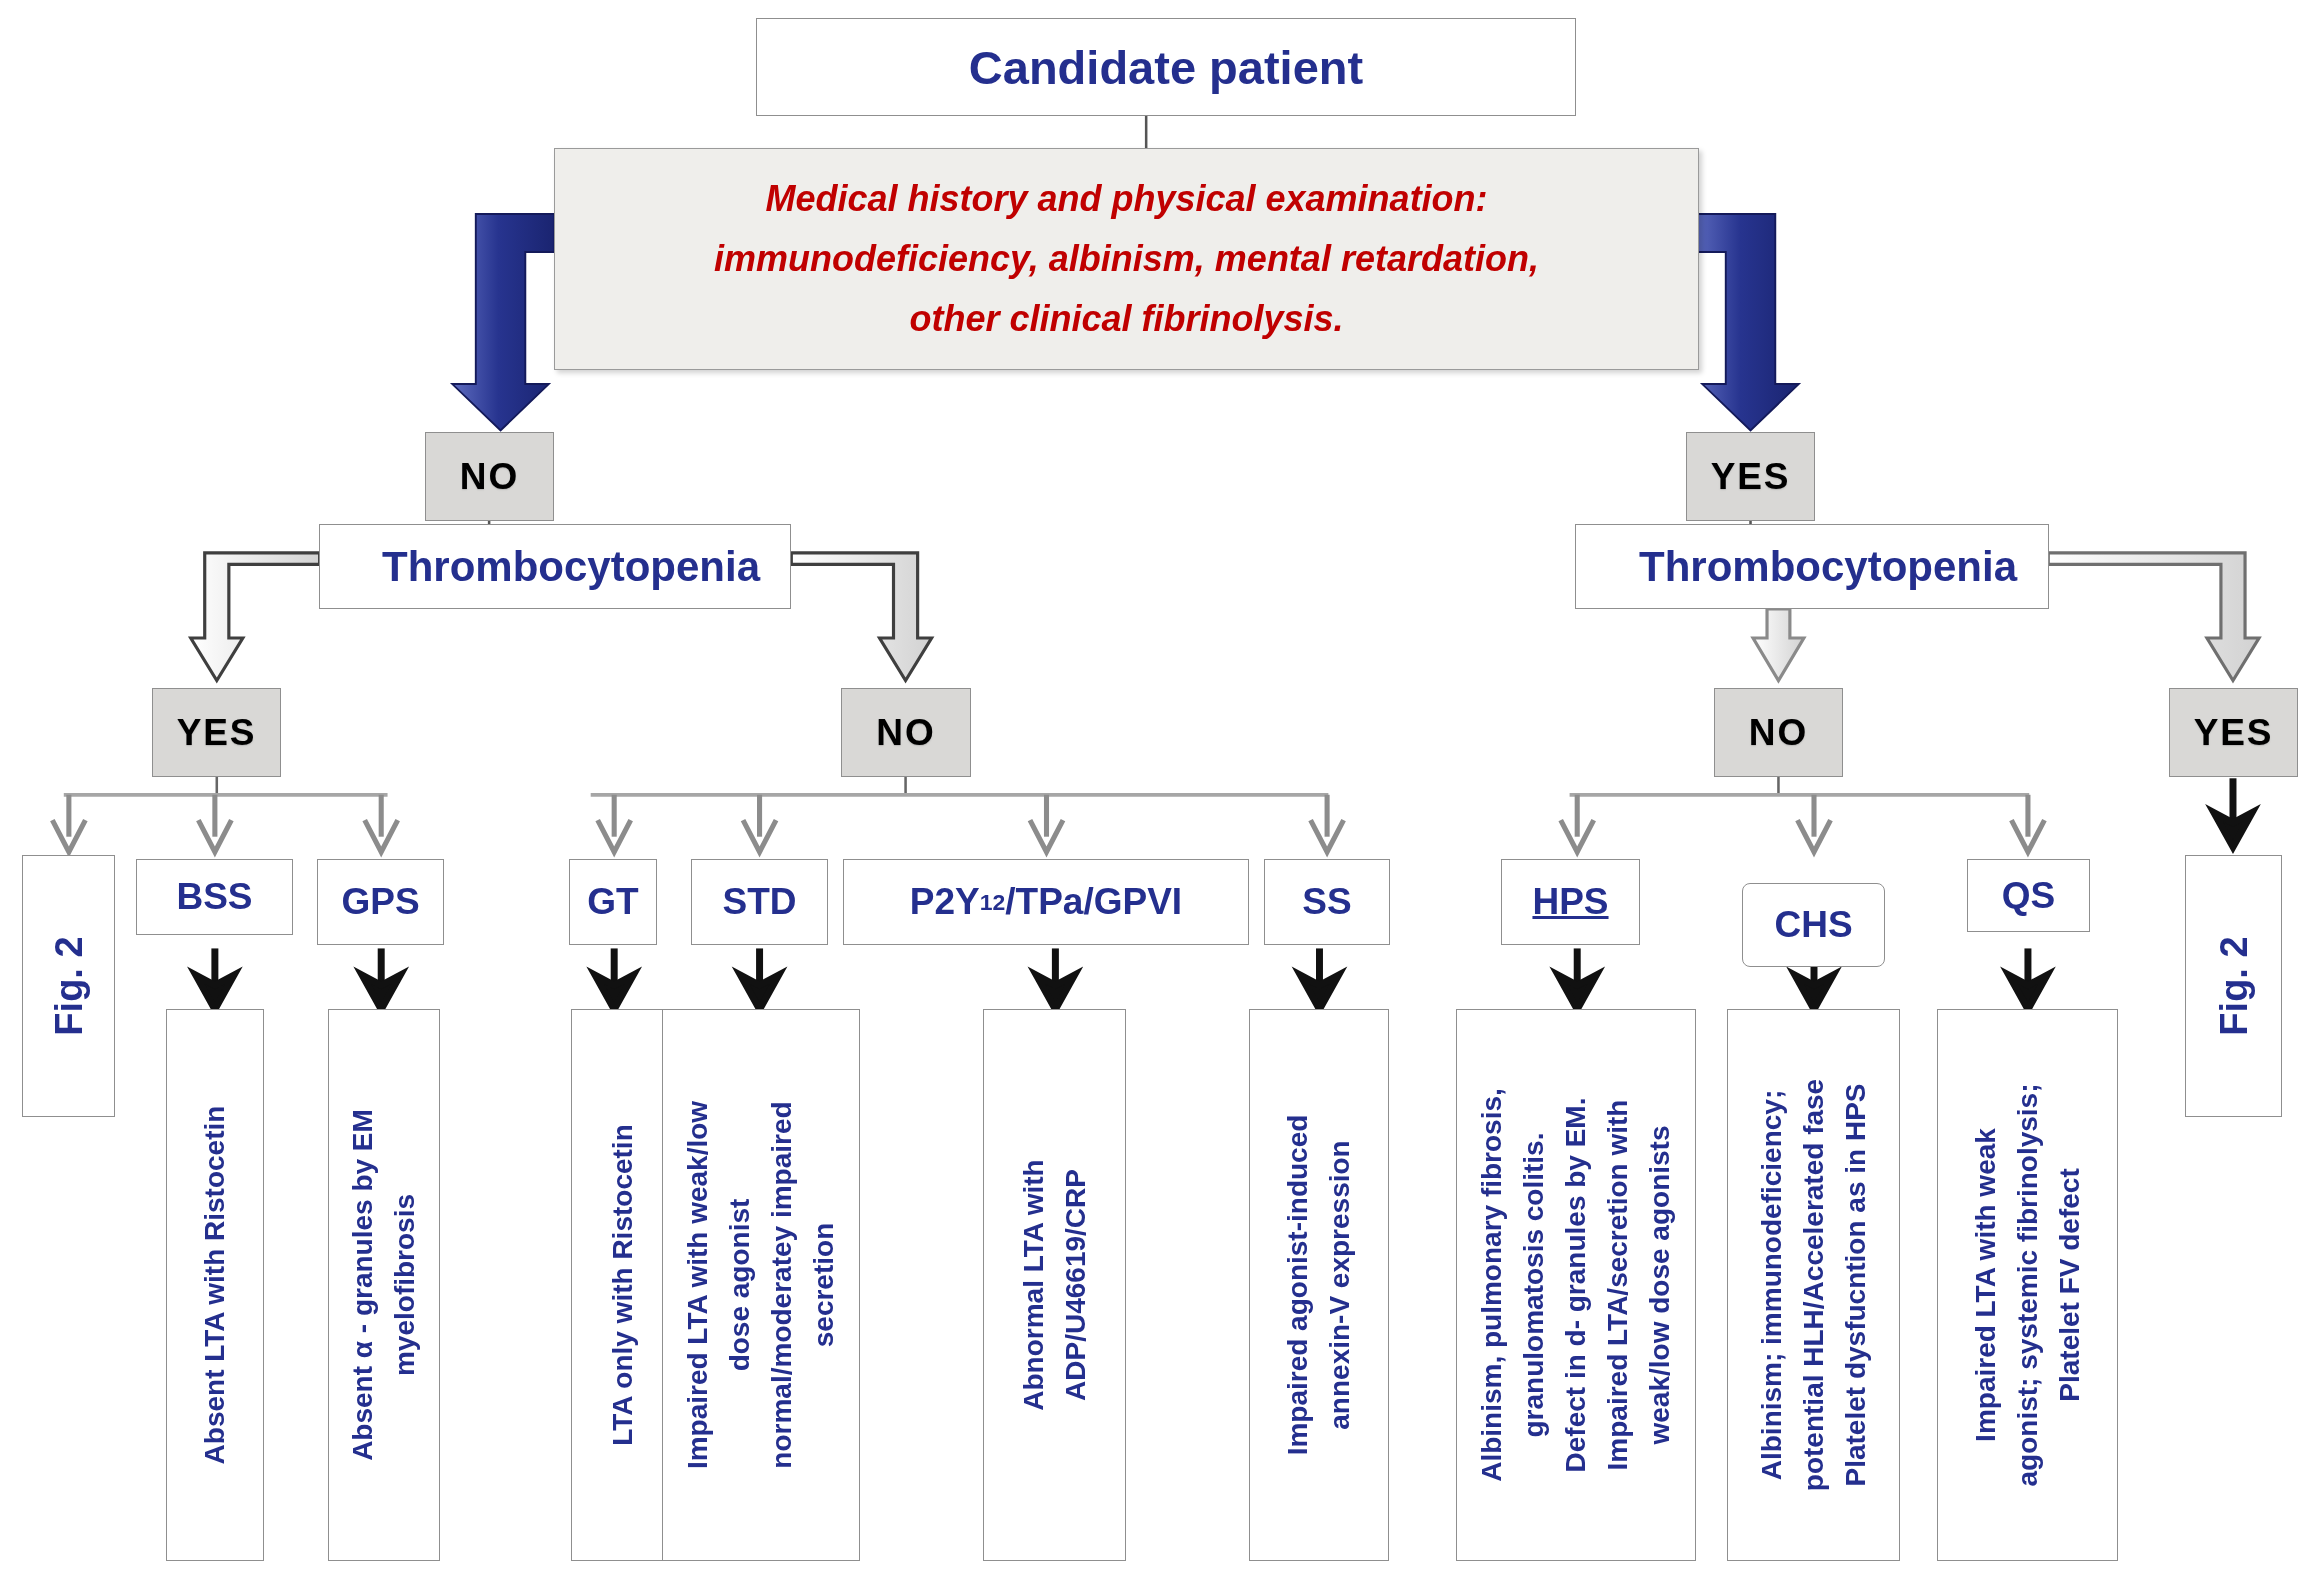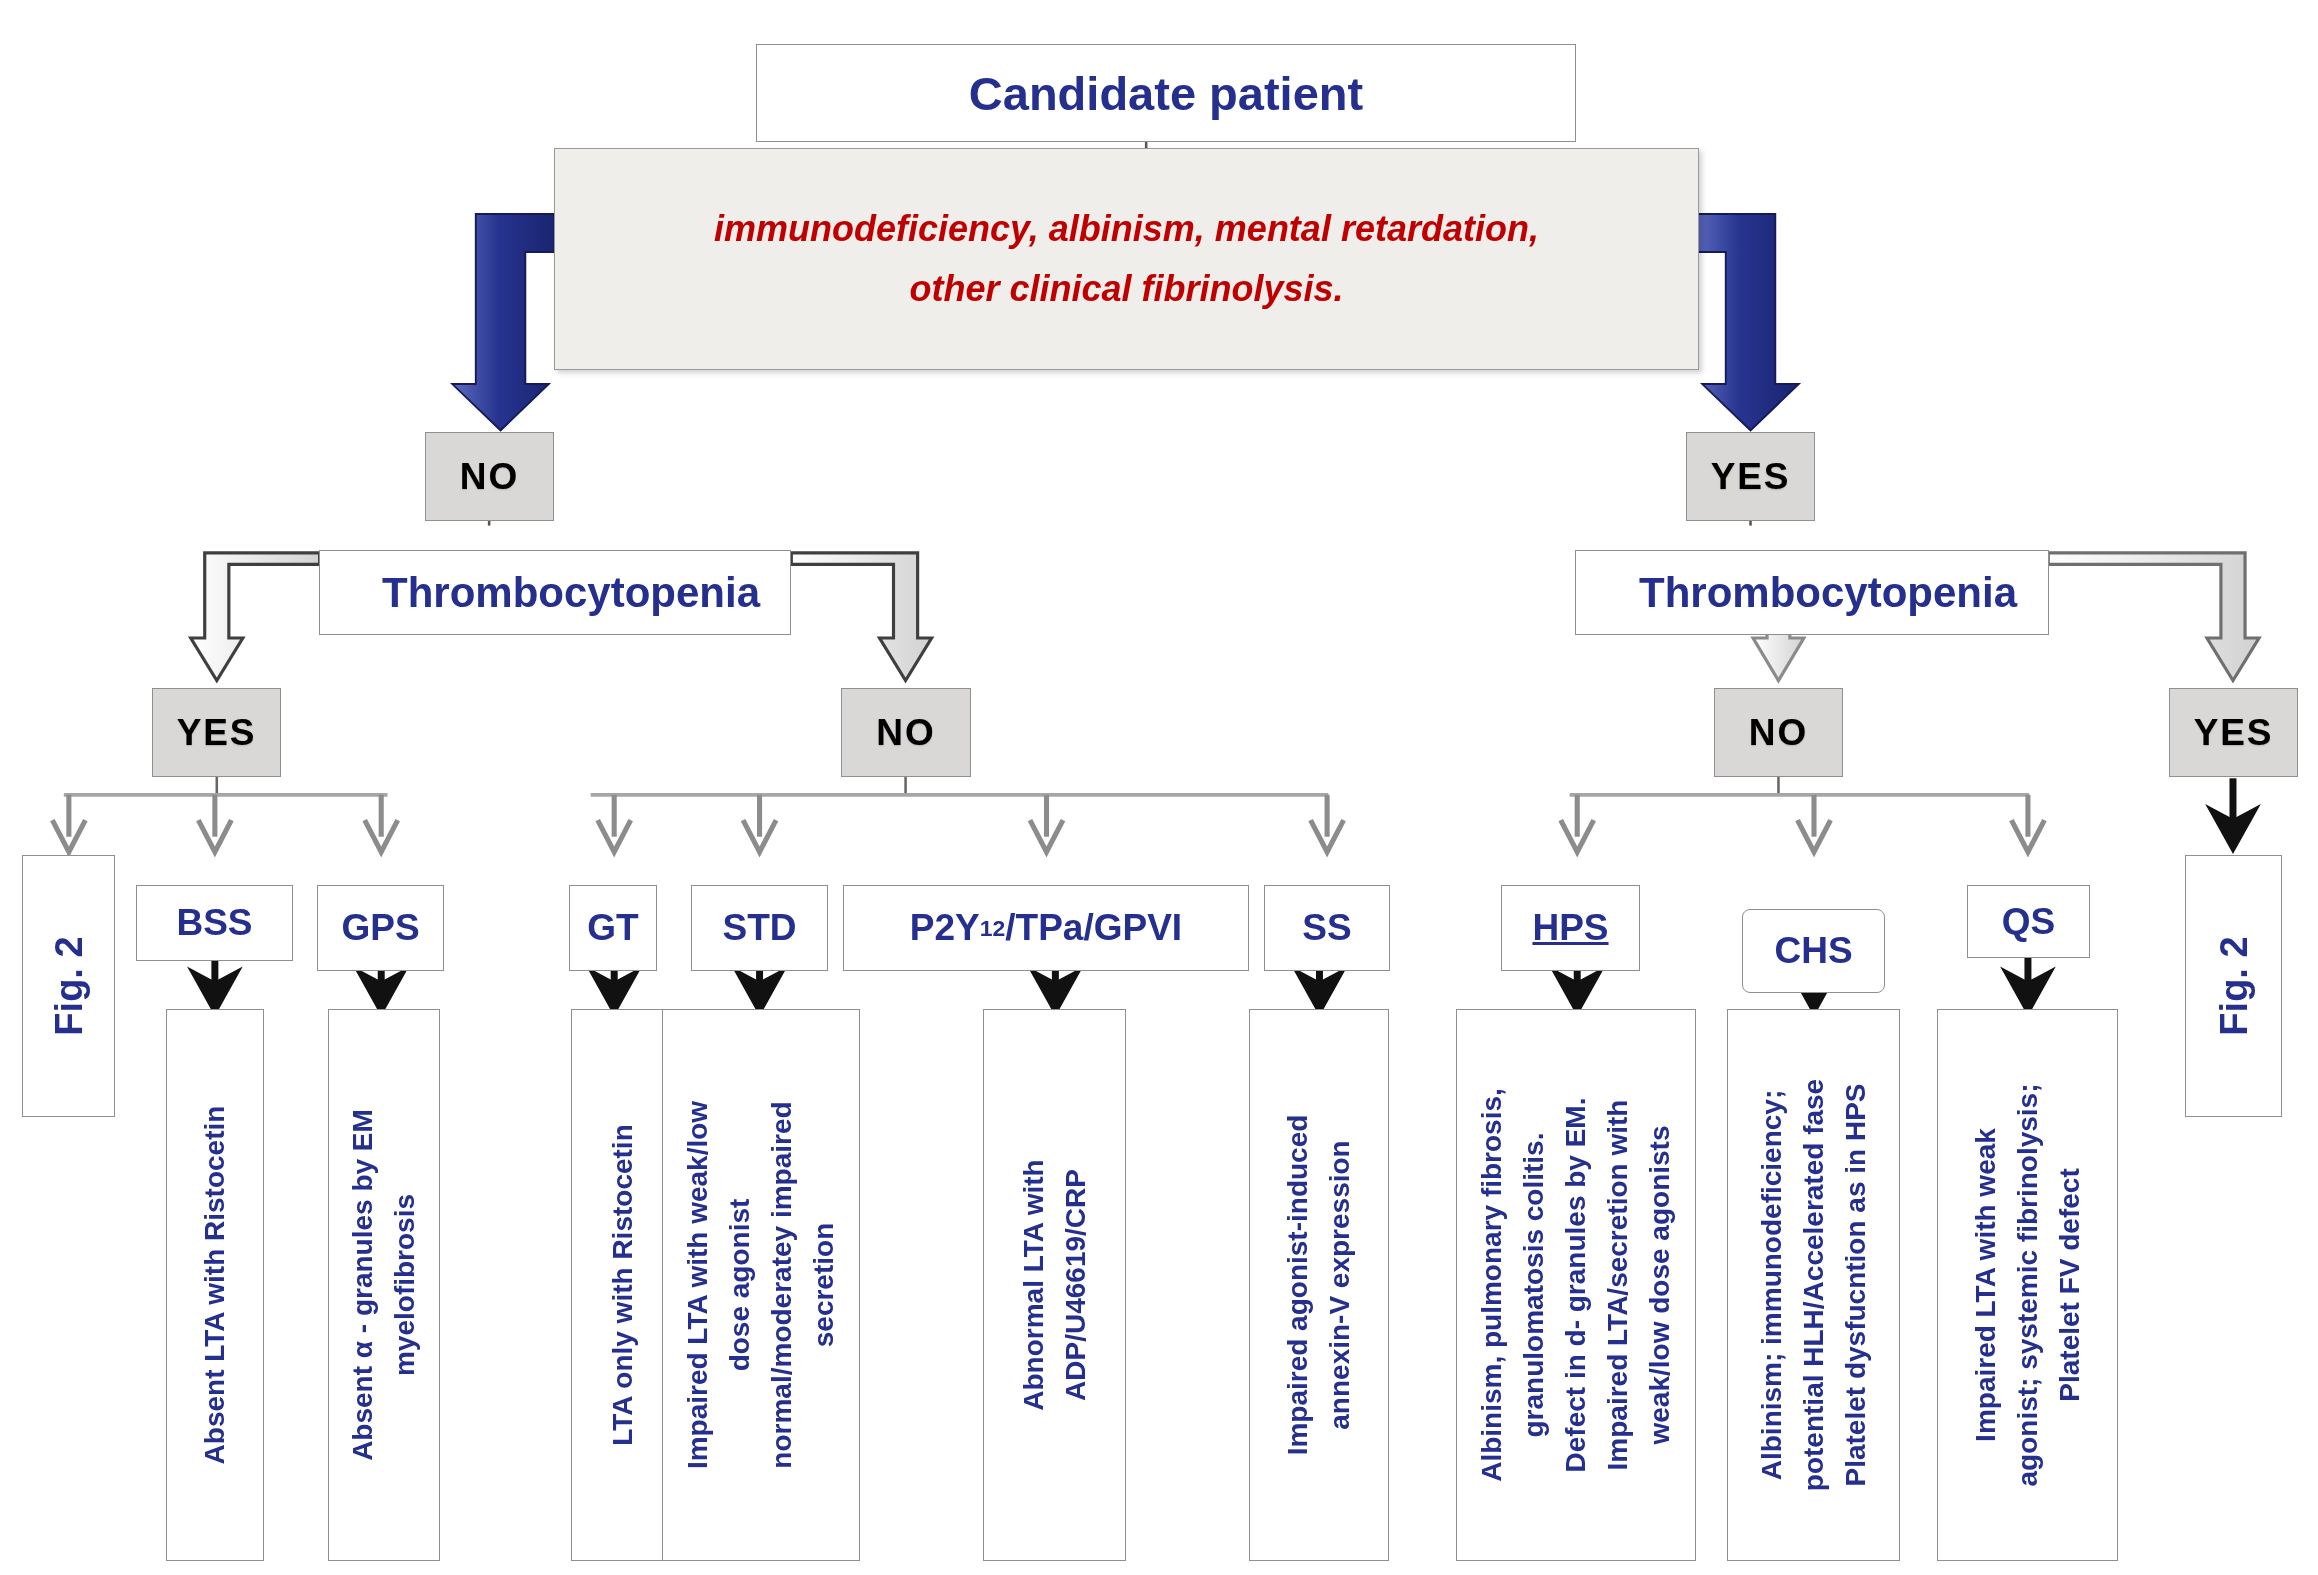--- a/index.html
+++ b/index.html
@@ -3,21 +3,21 @@
 <meta charset="utf-8">
 <style>
   html,body{margin:0;padding:0;background:#ffffff;}
   #stage{
     position:relative;width:2319px;height:1575px;background:#ffffff;overflow:hidden;
     font-family:"Liberation Sans",sans-serif;
   }
   #wires{position:absolute;left:0;top:0;width:2319px;height:1575px;z-index:0;}
   .box{position:absolute;background:#ffffff;border:1.9px solid #8f8f8f;box-sizing:border-box;
        display:flex;align-items:center;justify-content:center;z-index:2;}
-  .navy{color:#242f8e;font-weight:bold;margin-top:26px;}
+  .navy{color:#242f8e;font-weight:bold;}
   .title-box{font-size:47px;}
   .history-box{
     background:#efeeeb;border:1.9px solid #9a9a9a;box-shadow:3.2px 3.2px 5.1px rgba(0,0,0,0.18);
     flex-direction:column;color:#c00000;font-style:italic;font-weight:bold;font-size:36px;line-height:1.66;
     text-align:center;
   }
   .gate{
     background:#d9d8d6;border:1.9px solid #8f8f8f;color:#000000;font-weight:bold;font-size:37px;
     letter-spacing:1.9px;text-shadow:0 0.6px 1.3px rgba(120,120,120,0.35);
   }
@@ -133,20 +133,21 @@
       <line x1="3517" y1="1226" x2="3517" y2="1292"></line>
         <polygon points="3487,1280 3517,1334 3547,1280 3517,1296"></polygon>
     </g>
   </svg>
 
   <div class="box navy title-box" style="left:756px;top:18px;width:820px;height:98px;">
     <span>Candidate patient</span>
   </div>
 
   <div class="box history-box" style="left:554px;top:148px;width:1145px;height:222px;">
+    <div>Medical history and physical examination:</div>
     <div>immunodeficiency, albinism, mental retardation,</div>
     <div>other clinical fibrinolysis.</div>
   </div>
 
   <div class="box gate" style="left:425px;top:432px;width:129px;height:89px;">
     <span>NO</span>
   </div>
   <div class="box gate" style="left:1686px;top:432px;width:129px;height:89px;">
     <span>YES</span>
   </div>

